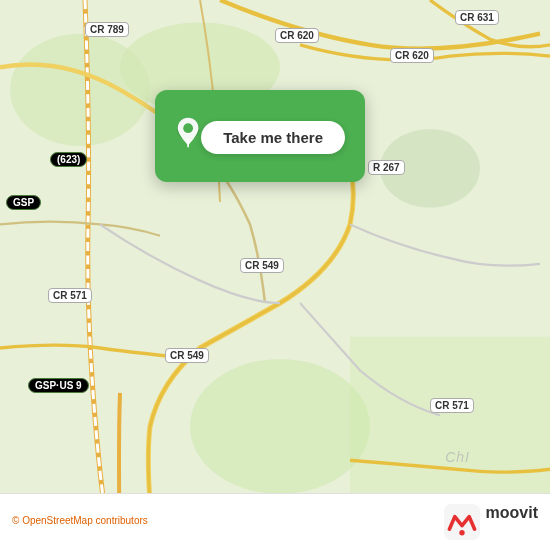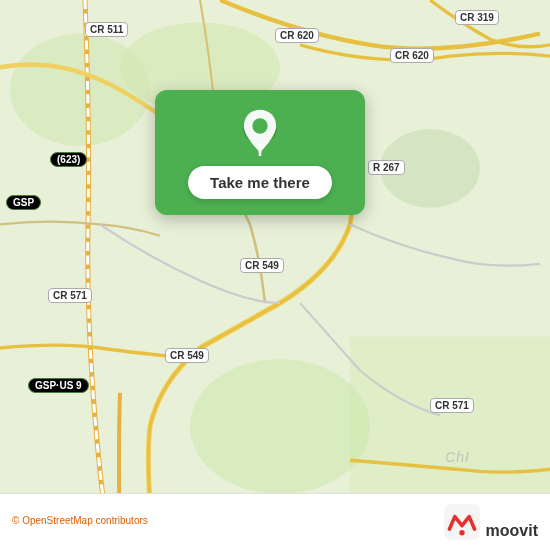--- a/index.html
+++ b/index.html
@@ -27,21 +27,21 @@
 
     
     #location-card {
       position: absolute;
       top: 90px;
       left: 155px;
       width: 210px;
       background: #4caf50;
       border-radius: 12px;
       display: flex;
-      flex-direction: column;
+      flex-direction: row;
       align-items: center;
       padding: 18px 20px 16px;
       box-shadow: 0 4px 16px rgba(0,0,0,0.25);
     }
 
     #pin-icon {
       width: 48px;
       height: 48px;
       margin-bottom: 10px;
     }
@@ -84,21 +84,21 @@
     }
 
     #address-text {
       font-size: 13px;
       color: #222;
       font-weight: 400;
     }
 
     #moovit-logo {
       display: flex;
-      align-items: flex-end;
+      align-items: flex-start;
       gap: 6px;
       flex-shrink: 0;
     }
 
     #moovit-icon {
       width: 36px;
       height: 36px;
     }
 
     #moovit-text {
@@ -179,25 +179,25 @@
     <path d="M 120 350 Q 118 400 120 490" stroke="#e8b040" stroke-width="4" fill="none"></path>
 
     <path d="M 0 200 Q 50 195 100 200 Q 130 202 160 210" stroke="#d0c080" stroke-width="2" fill="none"></path>
     <path d="M 200 130 Q 230 160 250 200 Q 260 230 265 270" stroke="#d0c080" stroke-width="2.5" fill="none"></path>
     <path d="M 100 200 Q 150 230 200 250 Q 250 270 280 270" stroke="#ccc" stroke-width="2" fill="none"></path>
     <path d="M 350 200 Q 400 220 450 230 Q 490 240 540 235" stroke="#ccc" stroke-width="2" fill="none"></path>
     <path d="M 200 0 Q 210 50 215 100 Q 218 140 220 180" stroke="#d8c070" stroke-width="2" fill="none"></path>
     <path d="M 300 270 Q 330 300 360 330 Q 400 360 440 370" stroke="#ccc" stroke-width="2" fill="none"></path>
   </svg>
 
-  <div class="road-badge" style="top:22px;left:85px;">CR 511</div>
+  <div class="road-badge" style="top:22px;left:85px;">CR 789</div>
   <div class="road-badge green" style="top:152px;left:50px;">(623)</div>
   <div class="road-badge" style="top:28px;left:275px;">CR 620</div>
   <div class="road-badge" style="top:48px;left:390px;">CR 620</div>
-  <div class="road-badge" style="top:10px;left:455px;">CR 319</div>
+  <div class="road-badge" style="top:10px;left:455px;">CR 631</div>
   <div class="road-badge" style="top:160px;left:368px;">R 267</div>
   <div class="road-badge" style="top:258px;left:240px;">CR 549</div>
   <div class="road-badge" style="top:348px;left:165px;">CR 549</div>
   <div class="road-badge" style="top:288px;left:48px;">CR 571</div>
   <div class="road-badge" style="top:398px;left:430px;">CR 571</div>
   <div class="road-badge green" style="top:195px;left:6px;">GSP</div>
   <div class="road-badge green" style="top:378px;left:28px;text-align:center;">GSP·US 9</div>
 
   <div id="location-card">
 

